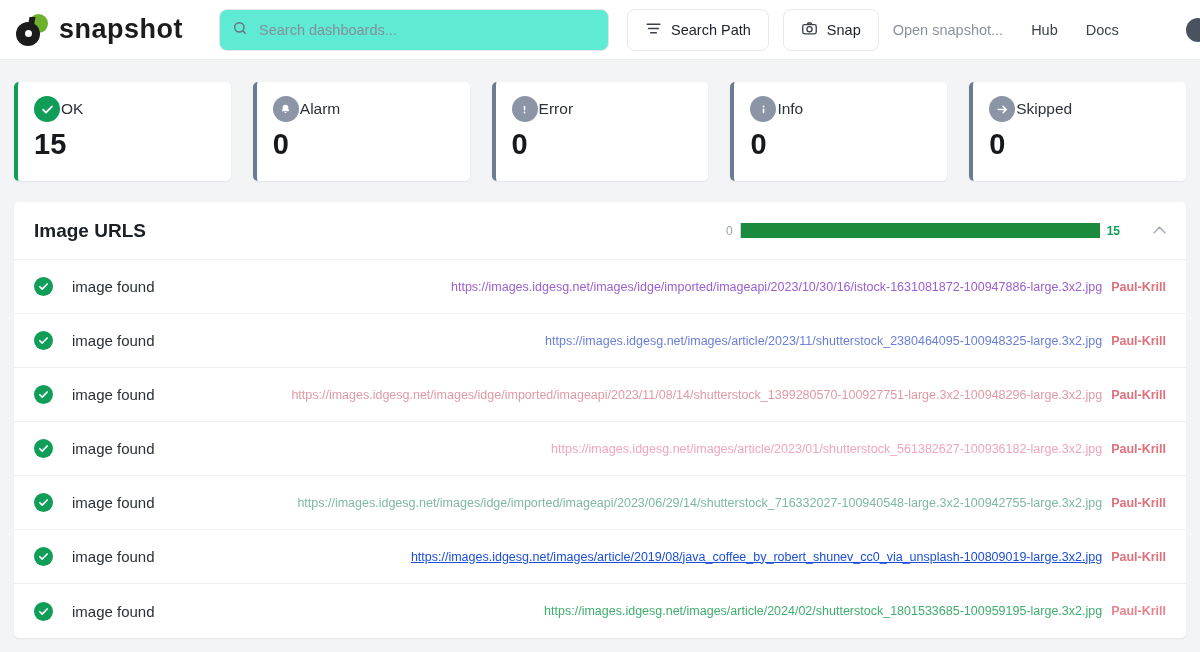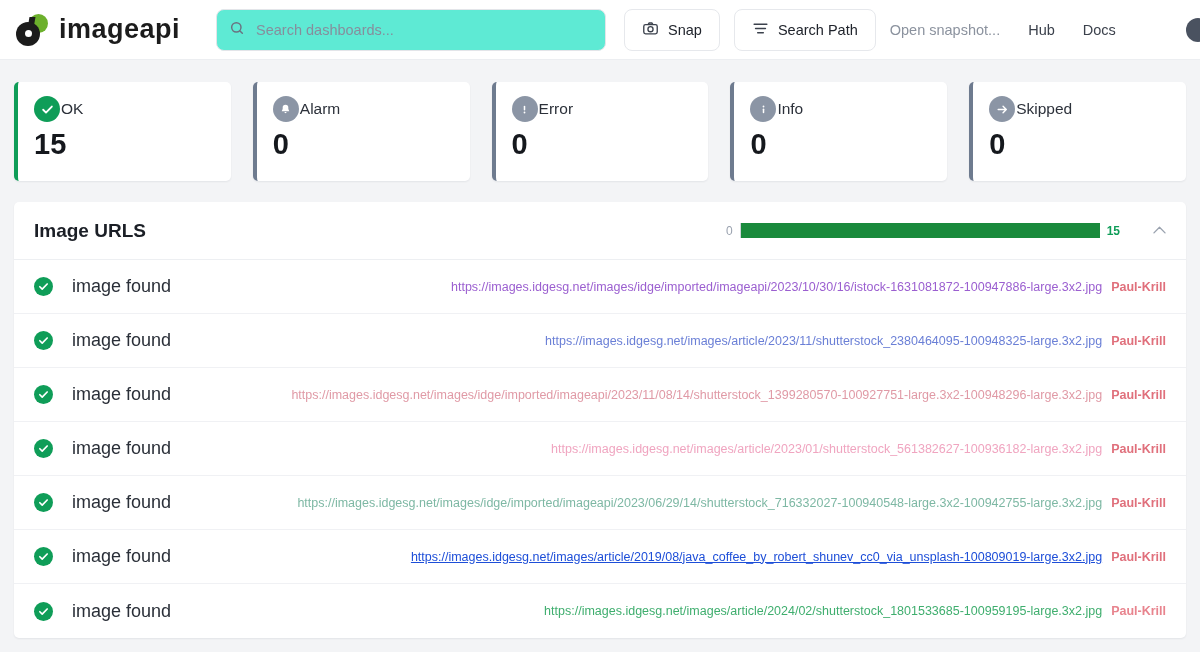--- a/index.html
+++ b/index.html
@@ -167,70 +167,70 @@
     padding: 0 20px 0 20px;
     border-bottom: 1px solid #f0f1f4;
   }
   .row:last-child { border-bottom: none; }
   .row-check {
     width: 19px; height: 19px; border-radius: 50%;
     background: #0f9d58; color: #fff; flex: none;
     display: flex; align-items: center; justify-content: center;
     margin-right: 19px;
   }
-  .row-status { font-size: 18px; color: #2a2f38; flex: none; }
+  .row-status { font-size: 15px; color: #2a2f38; flex: none; }
   .row-right {
     margin-left: auto; display: flex; align-items: baseline; gap: 9px;
     white-space: nowrap;
   }
   .row-url { font-size: 12.5px; }
   .row-author { font-size: 12.5px; font-weight: 600; }
 </style>
 </head>
 <body>
 
 <div class="topbar">
   <div class="brand">
     <div class="brand-mark">
       <div class="blob-green"></div>
       <div class="stem"></div>
       <div class="blob-dark"></div>
     </div>
-    <div class="brand-name">imageapi</div>
+    <div class="brand-name">snapshot</div>
   </div>
 
   <div class="search-box">
     <span>
       <svg width="16" height="16" viewBox="0 0 24 24" fill="none" stroke="#6b7280" stroke-width="2.2" stroke-linecap="round">
           <circle cx="11" cy="11" r="7"></circle>
           <path d="M20 20l-3.6-3.6"></path>
         </svg>
     </span>
     <input type="text" placeholder="Search dashboards..." style="">
   </div>
 
   <div class="nav-right">
     <div class="nav-btn">
       <span>
+        <svg width="17" height="17" viewBox="0 0 24 24" stroke="#3b414c" stroke-width="2" stroke-linecap="round">
+          <path d="M3 6h18M5 12h14M8 18h8"></path>
+          </svg>
+      </span>
+      <span>Search Path</span>
+    </div>
+
+    <div class="nav-btn">
+      <span>
         <svg width="17" height="17" viewBox="0 0 24 24" fill="none" stroke="#3b414c" stroke-width="1.9">
           <rect x="2.5" y="6.5" width="19" height="13" rx="2.5"></rect>
             <circle cx="12" cy="13" r="3.6"></circle>
           <path d="M8.5 6.5l1.6-2.2h3.8l1.6 2.2"></path>
           </svg>
       </span>
       <span>Snap</span>
-    </div>
-
-    <div class="nav-btn">
-      <span>
-        <svg width="17" height="17" viewBox="0 0 24 24" stroke="#3b414c" stroke-width="2" stroke-linecap="round">
-          <path d="M3 6h18M5 12h14M8 18h8"></path>
-          </svg>
-      </span>
-      <span>Search Path</span>
     </div>
 
     <div class="nav-link">Open snapshot...</div>
     <div class="nav-link dark">Hub</div>
     <div class="nav-link dark">Docs</div>
   </div>
 
   <div class="avatar-edge"></div>
 </div>
 

